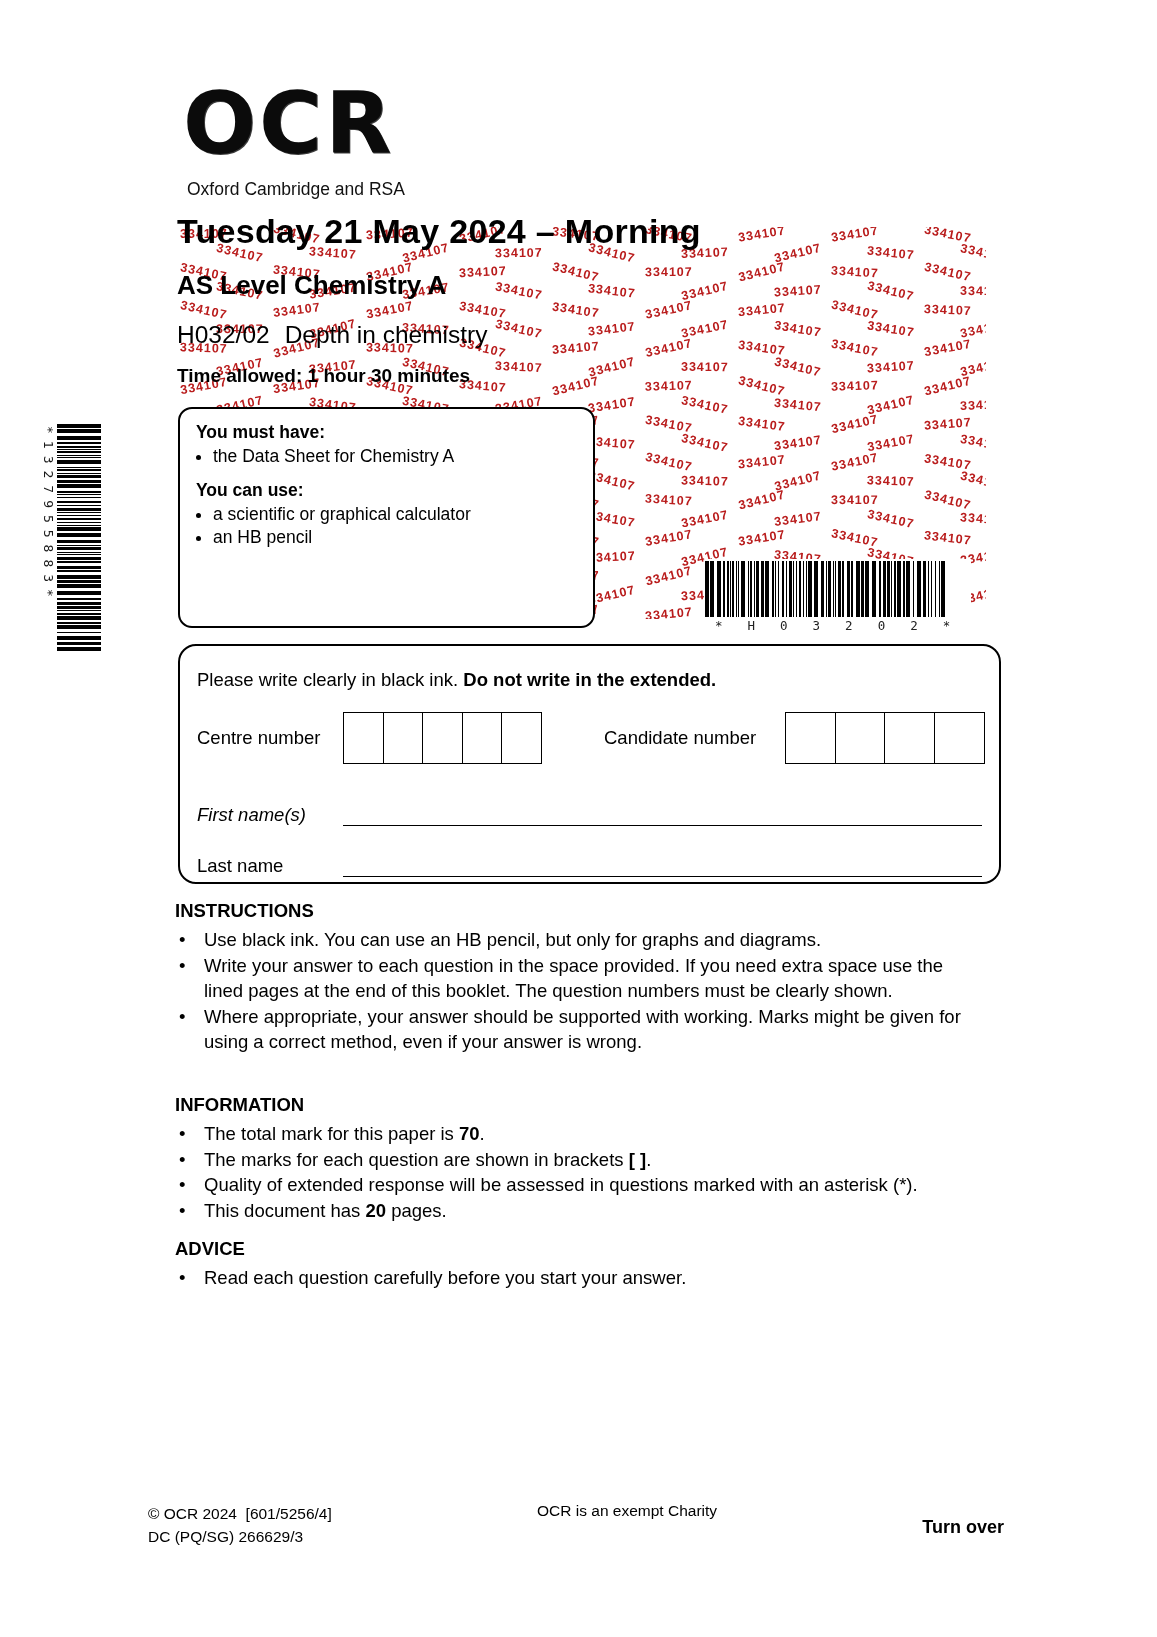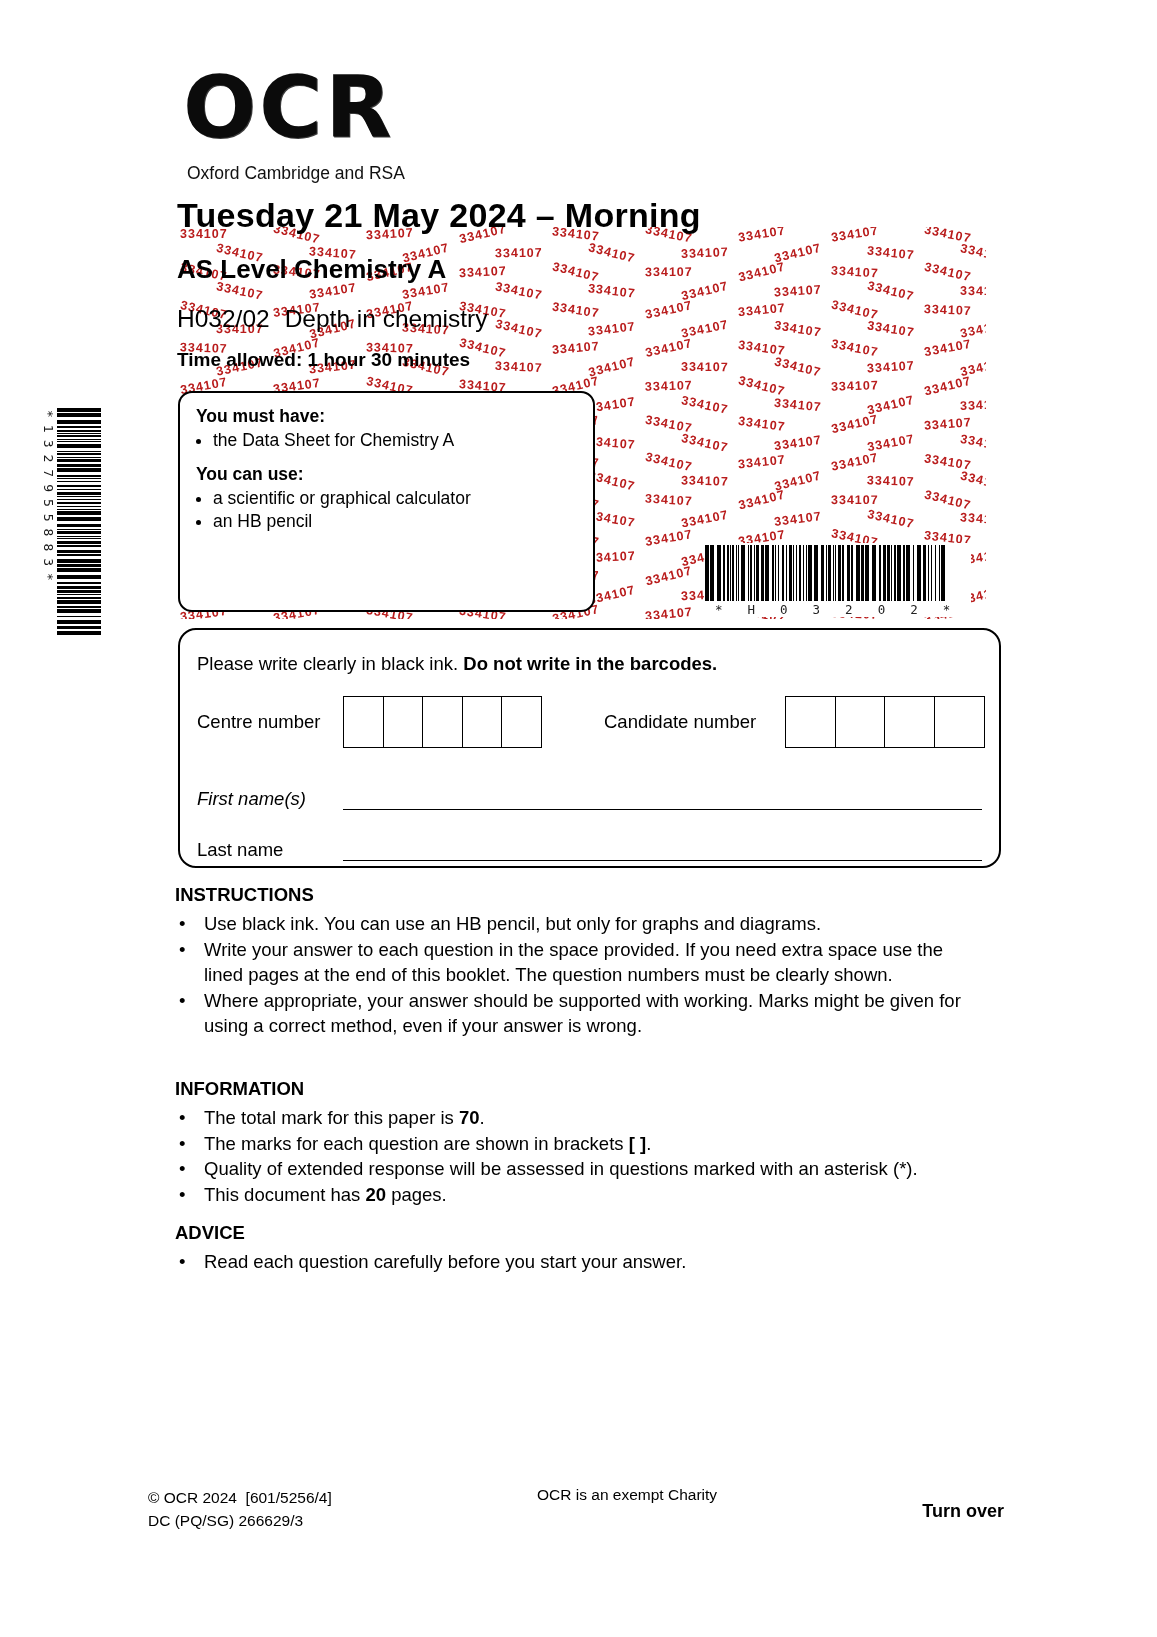--- a/index.html
+++ b/index.html
@@ -1,21 +1,21 @@
 <!DOCTYPE html>
 <html><head>
 <meta charset="utf-8">
 <style>
   html,body{margin:0;padding:0;}
   body{
     width:1157px;height:1637px;position:relative;overflow:hidden;
     background:#ffffff;color:#000;
     font-family:"Liberation Sans",sans-serif;
   }
-  .abs{position:absolute;}
+  .abs{position:absolute;margin-top:16px;}
 
   
   #watermark{
     position:absolute;left:180px;top:227px;width:806px;height:392px;
     overflow:hidden;color:#d8d8d8;font-weight:bold;font-size:12.5px;
     letter-spacing:1px;pointer-events:none;
   }
   #watermark span{position:absolute;white-space:nowrap;}
 
   
@@ -424,21 +424,21 @@
       <i style="width: 1px; margin-right: 3px;"></i>
       <i style="width: 1px; margin-right: 3px;"></i>
       <i style="width: 1px; margin-right: 1px;"></i>
       <i style="width: 4px; margin-right: 3px;"></i>
     </div>
   <div class="bc-label">*H03202*</div>
 </div>
 
 <div class="abs" id="candidate-box">
   <div class="notice">
-    <span>Please write clearly in black ink. </span><b>Do not write in the barcodes.</b>
+    <span>Please write clearly in black ink. </span><b>Do not write in the extended.</b>
   </div>
   <div class="num-row">
     <div class="lbl lbl-centre">Centre number</div>
     <div class="grid">
       <div class="cell cell-c"></div>
       <div class="cell cell-c"></div>
       <div class="cell cell-c"></div>
       <div class="cell cell-c"></div>
       <div class="cell cell-c"></div>
     </div>

